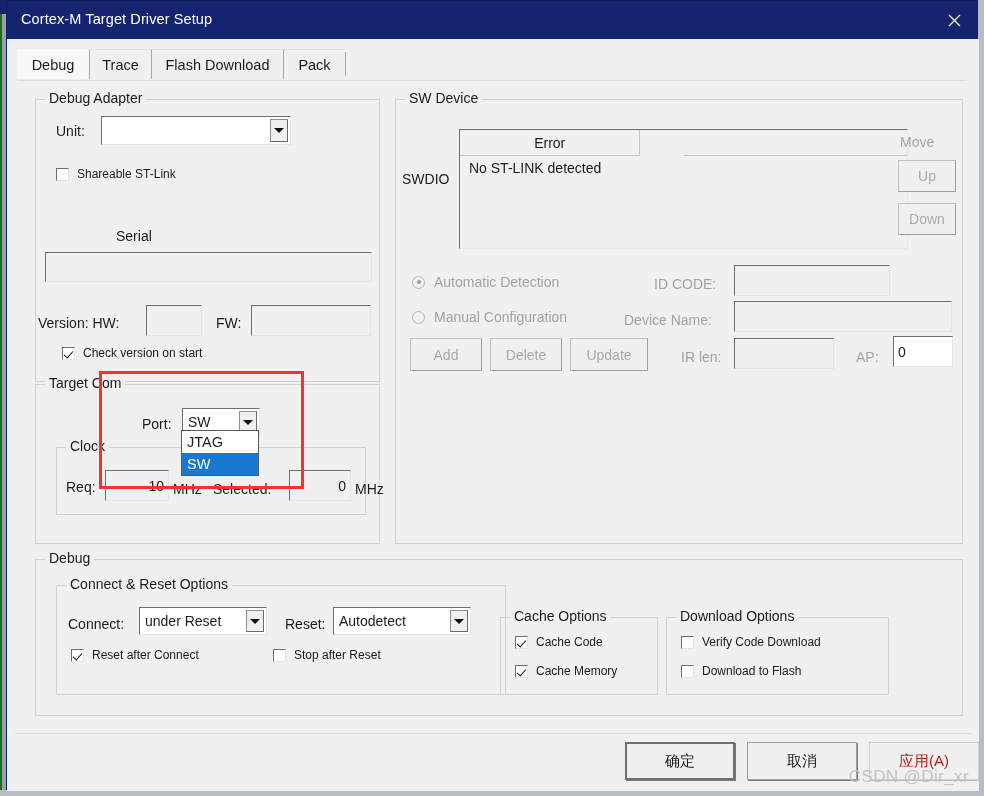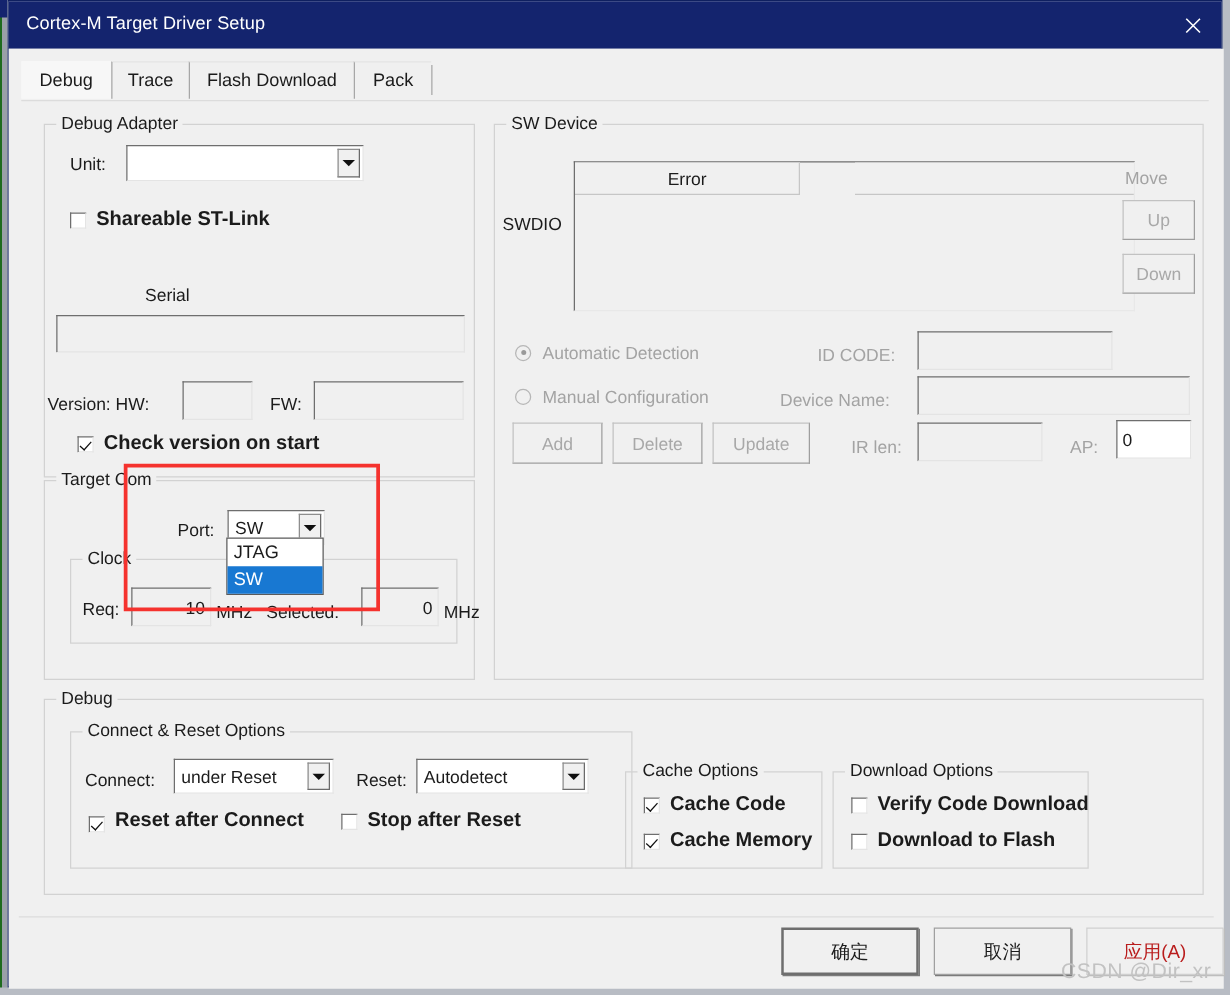--- a/index.html
+++ b/index.html
@@ -163,21 +163,21 @@
     background:#ffffff;
     border-top:1px solid #6e6e6e;border-left:1px solid #6e6e6e;
     border-right:1px solid #e4e4e4;border-bottom:1px solid #e4e4e4;
     position:relative;flex:0 0 auto;
   }
   .cbox.checked::after{
     content:"";position:absolute;left:3px;top:1px;
     width:4px;height:8px;border:solid #101010;border-width:0 1.6px 1.6px 0;
     transform:rotate(42deg);
   }
-  .cbrow .cblbl{margin-left:8px;font-size:16px;color:#1b1b1b;white-space:nowrap;font-weight:bold;}
+  .cbrow .cblbl{margin-left:8px;font-size:12px;color:#1b1b1b;white-space:nowrap;}
 
   
   .rbrow{position:absolute;display:flex;align-items:center;}
   .rb{
     width:13px;height:13px;border-radius:50%;box-sizing:border-box;
     background:#f0f0f0;border:1px solid #b6b6b6;position:relative;flex:0 0 auto;
   }
   .rb.on::after{
     content:"";position:absolute;left:3.5px;top:3.5px;width:4px;height:4px;
     border-radius:50%;background:#9a9a9a;
@@ -358,20 +358,23 @@
     <div class="group" style="left:388px;top:60px;width:568px;height:445px;">
       <div class="glabel">SW Device</div>
 
       <div class="lbl" style="left:6px;top:71px;">SWDIO</div>
 
       <div id="swlist" style="left:63px;top:29px;width:449px;height:120px;">
         <div class="hdr">
           <div class="hc" style="width:200px;">Error</div>
           <div class="hc" style="width:247px;border-right:none;"></div>
         </div>
+        <div class="row">
+          <div class="cell">No ST-LINK detected</div>
+        </div>
       </div>
 
       <div class="lbl dim" style="left:504px;top:34px;">Move</div>
       <div class="btn disabled" style="left:502px;top:60px;width:58px;height:32px;">
         <span>Up</span>
       </div>
       <div class="btn disabled" style="left:502px;top:103px;width:58px;height:32px;">
         <span>Down</span>
       </div>
 
@@ -451,21 +454,21 @@
         <div class="cbrow" style="left:14px;top:17px;">
           <div class="cbox checked"></div>
           <div class="cblbl">Cache Code</div>
         </div>
         <div class="cbrow" style="left:14px;top:46px;">
           <div class="cbox checked"></div>
           <div class="cblbl">Cache Memory</div>
         </div>
       </div>
 
-      <div class="group" style="left:630px;top:57px;width:205px;height:78px;">
+      <div class="group" style="left:630px;top:57px;width:223px;height:78px;">
         <div class="glabel">Download Options</div>
         <div class="cbrow" style="left:14px;top:17px;">
           <div class="cbox"></div>
           <div class="cblbl">Verify Code Download</div>
         </div>
         <div class="cbrow" style="left:14px;top:46px;">
           <div class="cbox"></div>
           <div class="cblbl">Download to Flash</div>
         </div>
       </div>

